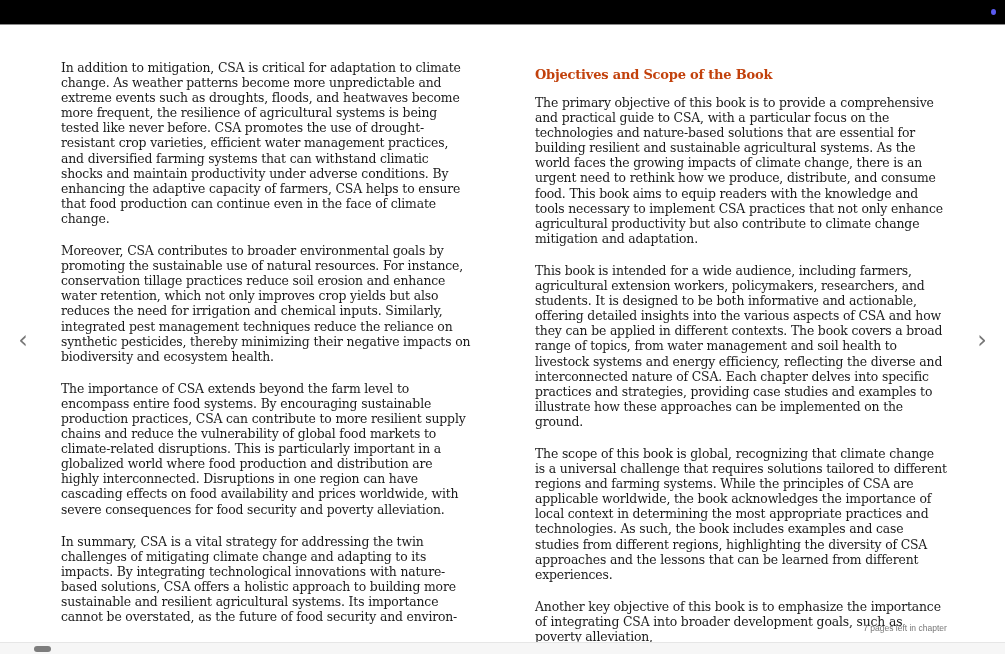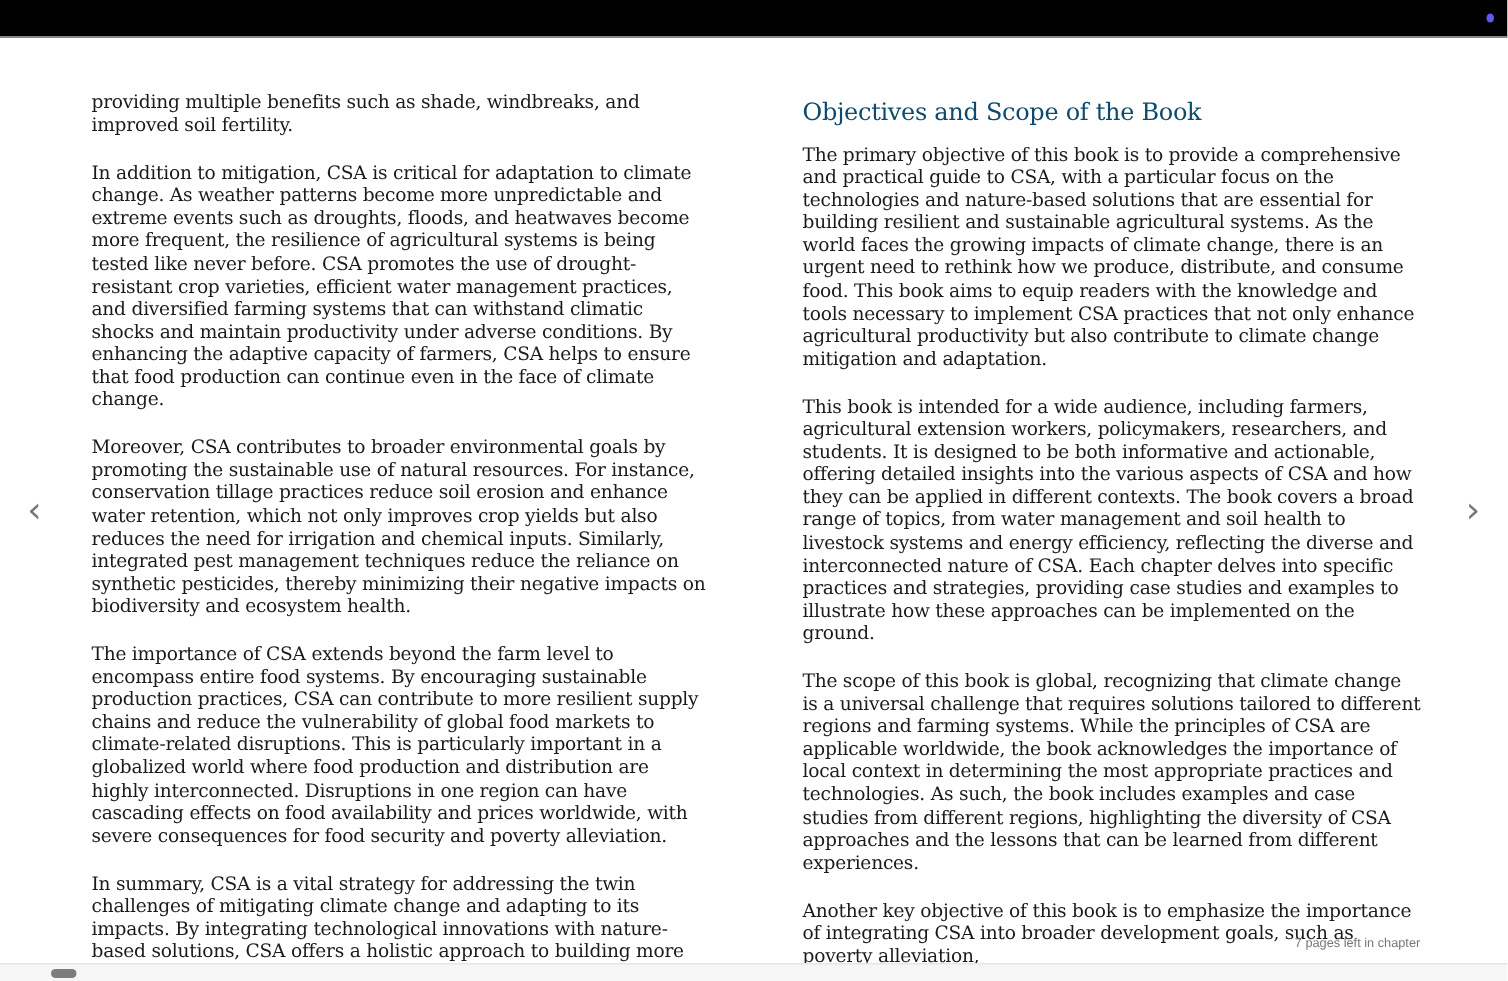--- a/index.html
+++ b/index.html
@@ -17,22 +17,22 @@
 
     .page {
       position: absolute; top: 60px; width: 412px;
       font-size: 12.4px; line-height: 15.1px; letter-spacing: -0.15px;
     }
     .page.left { left: 61px; }
     .page.right { left: 535px; }
     .page p { margin: 0 0 17px 0; }
     .page h2 {
       font-family: "DejaVu Serif", "Liberation Serif", serif;
-      font-weight: normal; font-size: 16px; line-height: 18px;
-      margin: 6px 0 11px 0; color: #0c4a6e;
+      font-weight: bold; font-size: 13px; line-height: 18px;
+      margin: 6px 0 11px 0; color: #c2410c;
       letter-spacing: -0.2px;
     }
 
     .nav-arrow {
       position: absolute; top: 325px; width: 20px; height: 30px;
       color: #777; font-size: 24px; line-height: 30px; text-align: center;
       font-family: "DejaVu Sans", sans-serif; cursor: pointer;
     }
     .nav-arrow.prev { left: 13px; }
     .nav-arrow.next { left: 972px; }
@@ -63,21 +63,20 @@
 </div>
 
 <div class="nav-arrow prev">
   <span>‹</span>
 </div>
 <div class="nav-arrow next">
   <span>›</span>
 </div>
 
 <div class="page left">
-  <p>providing multiple benefits such as shade, windbreaks, and improved soil fertility.</p>
   <p>In addition to mitigation, CSA is critical for adaptation to climate change. As weather patterns become more unpredictable and extreme events such as droughts, floods, and heatwaves become more frequent, the resilience of agricultural systems is being tested like never before. CSA promotes the use of drought-resistant crop varieties, efficient water management practices, and diversified farming systems that can withstand climatic shocks and maintain productivity under adverse conditions. By enhancing the adaptive capacity of farmers, CSA helps to ensure that food production can continue even in the face of climate change.</p>
   <p>Moreover, CSA contributes to broader environmental goals by promoting the sustainable use of natural resources. For instance, conservation tillage practices reduce soil erosion and enhance water retention, which not only improves crop yields but also reduces the need for irrigation and chemical inputs. Similarly, integrated pest management techniques reduce the reliance on synthetic pesticides, thereby minimizing their negative impacts on biodiversity and ecosystem health.</p>
   <p>The importance of CSA extends beyond the farm level to encompass entire food systems. By encouraging sustainable production practices, CSA can contribute to more resilient supply chains and reduce the vulnerability of global food markets to climate-related disruptions. This is particularly important in a globalized world where food production and distribution are highly interconnected. Disruptions in one region can have cascading effects on food availability and prices worldwide, with severe consequences for food security and poverty alleviation.</p>
   <p>In summary, CSA is a vital strategy for addressing the twin challenges of mitigating climate change and adapting to its impacts. By integrating technological innovations with nature-based solutions, CSA offers a holistic approach to building more sustainable and resilient agricultural systems. Its importance cannot be overstated, as the future of food security and environ-</p>
 </div>
 
 <div class="page right">
   <h2>Objectives and Scope of the Book</h2>
   <p>The primary objective of this book is to provide a comprehensive and practical guide to CSA, with a particular focus on the technologies and nature-based solutions that are essential for building resilient and sustainable agricultural systems. As the world faces the growing impacts of climate change, there is an urgent need to rethink how we produce, distribute, and consume food. This book aims to equip readers with the knowledge and tools necessary to implement CSA practices that not only enhance agricultural productivity but also contribute to climate change mitigation and adaptation.</p>
   <p>This book is intended for a wide audience, including farmers, agricultural extension workers, policymakers, researchers, and students. It is designed to be both informative and actionable, offering detailed insights into the various aspects of CSA and how they can be applied in different contexts. The book covers a broad range of topics, from water management and soil health to livestock systems and energy efficiency, reflecting the diverse and interconnected nature of CSA. Each chapter delves into specific practices and strategies, providing case studies and examples to illustrate how these approaches can be implemented on the ground.</p>

